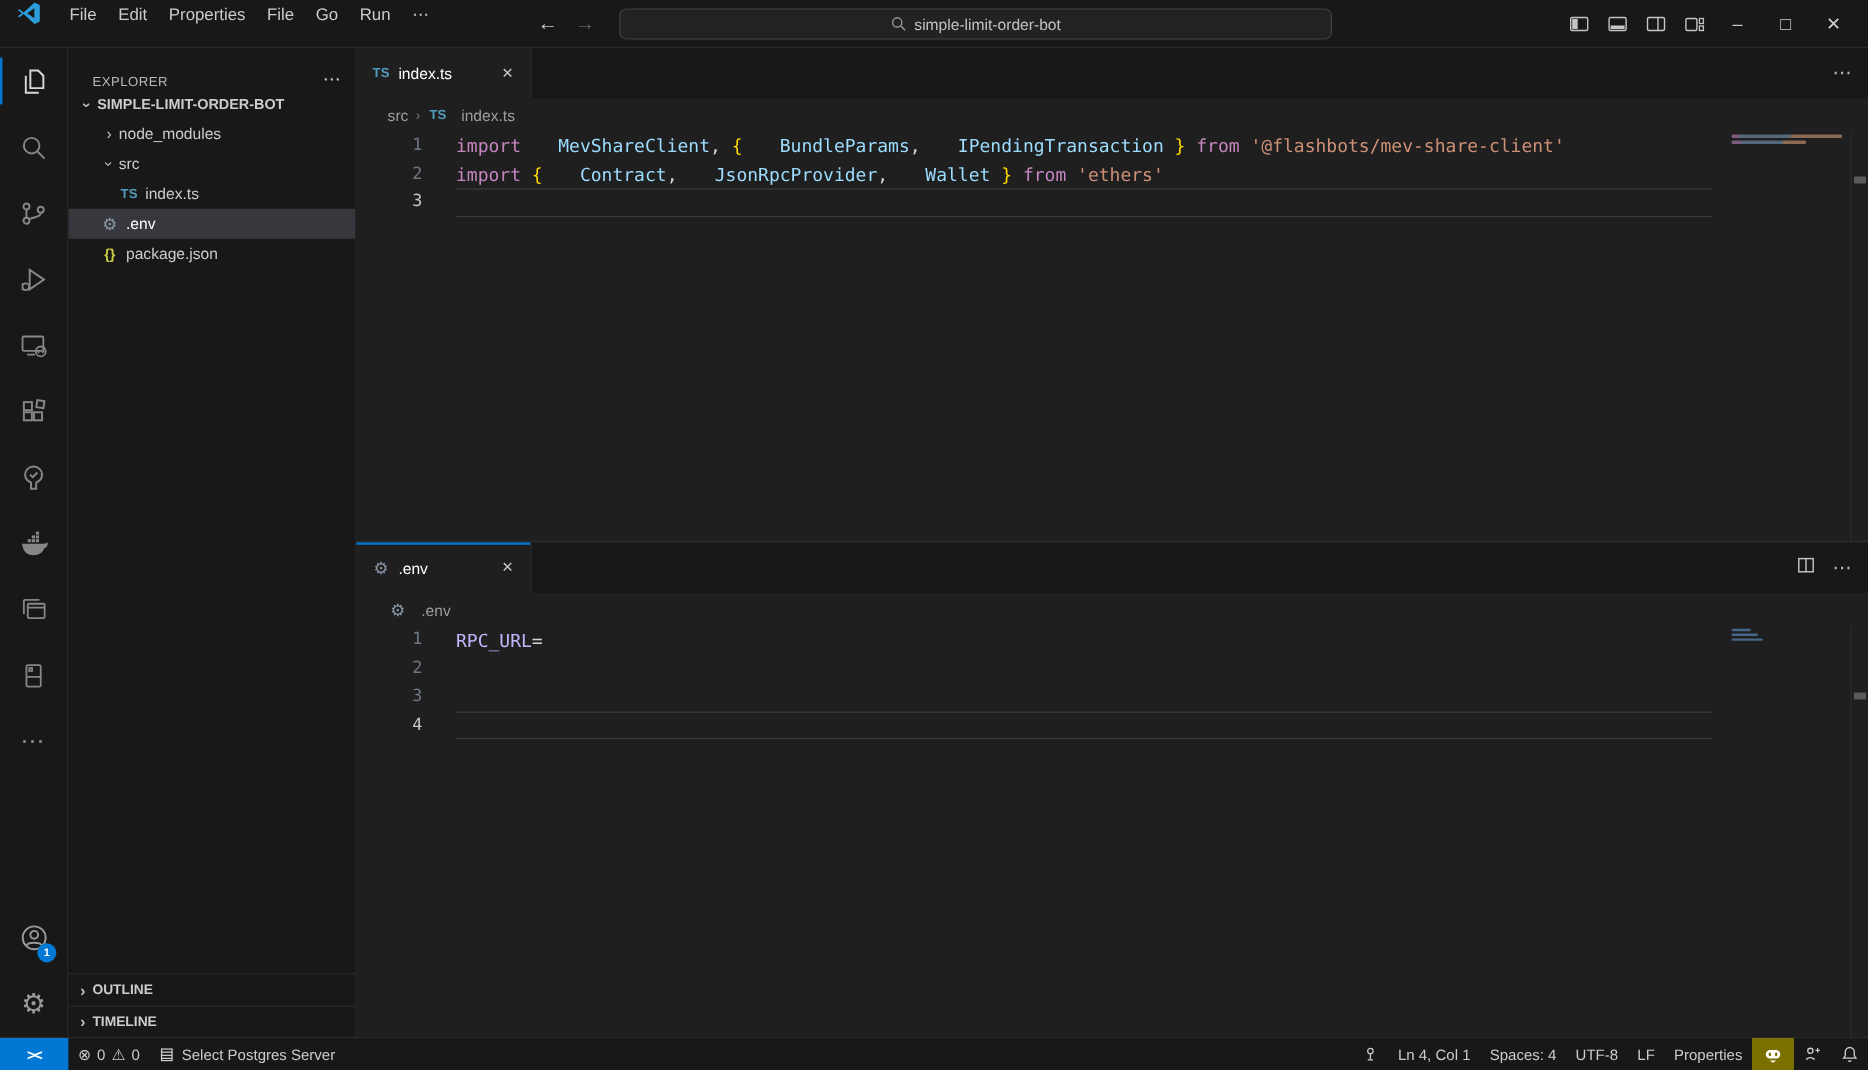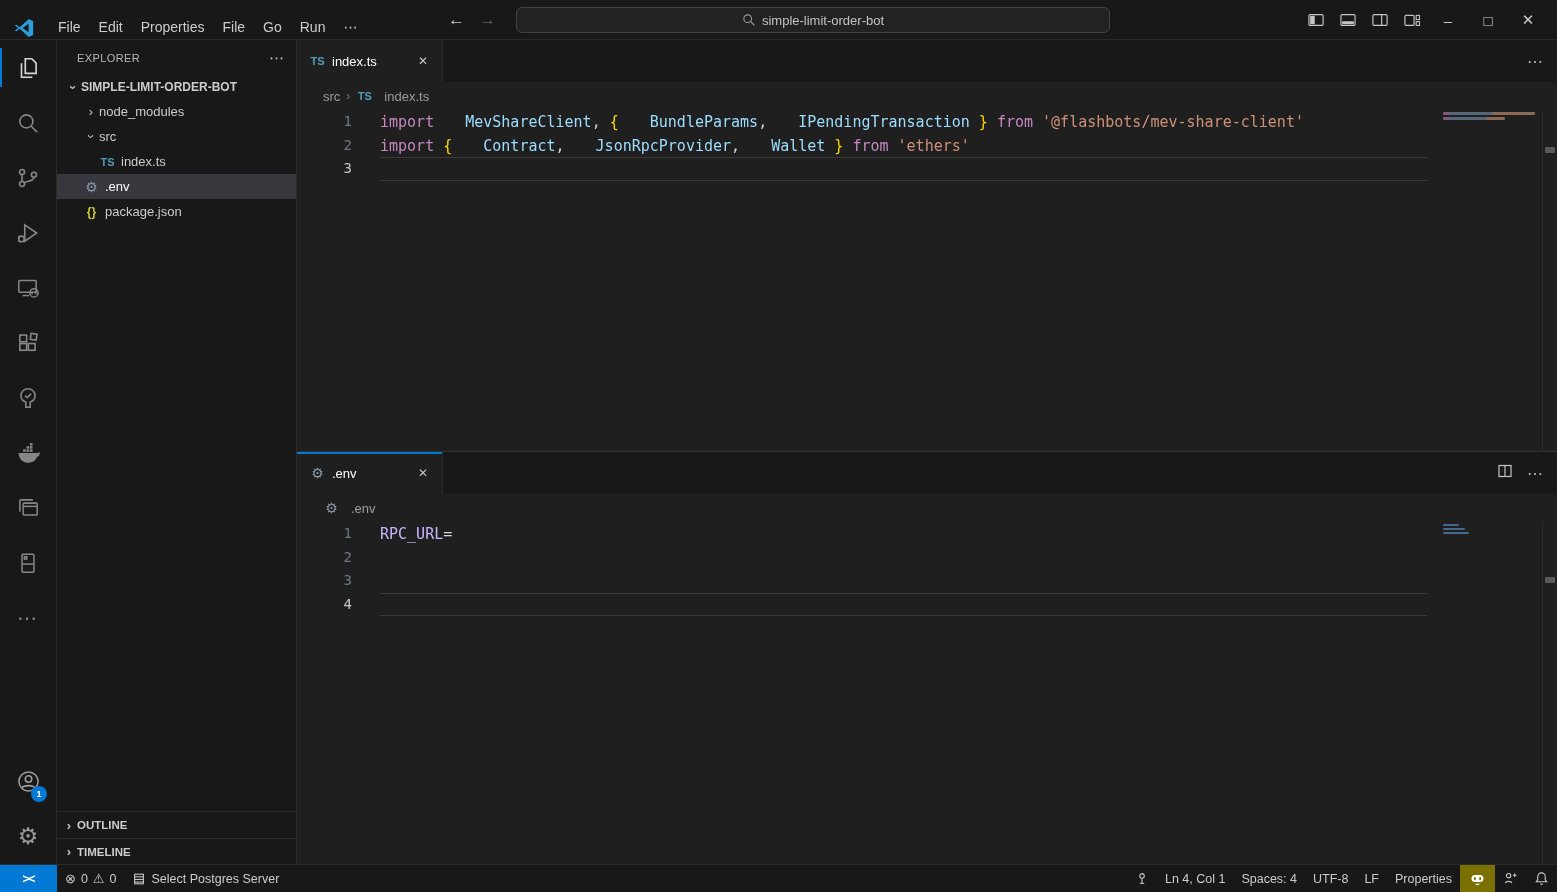--- a/index.html
+++ b/index.html
@@ -1,21 +1,21 @@
 <!DOCTYPE html>
 <html><head>
 <meta charset="utf-8">
 <style>
   * { margin:0; padding:0; box-sizing:border-box; }
   html,body { background:#181818; }
   body { font-family:"Liberation Sans", sans-serif; color:#cccccc; }
   .window { width:1557px; height:892px; display:flex; flex-direction:column; overflow:hidden; background:#181818; position:relative; }
 
   
-  .titlebar { height:40px; display:flex; align-items:flex-end; position:relative; background:#181818; border-bottom:1px solid #2b2b2b; flex:0 0 40px; }
+  .titlebar { height:40px; display:flex; align-items:flex-start; position:relative; background:#181818; border-bottom:1px solid #2b2b2b; flex:0 0 40px; }
   .vscode-logo { width:22px; height:22px; margin:0 14px 0 13px; }
   .menu-item { padding:4px 9px; font-size:14px; color:#cccccc; border-radius:5px; cursor:default; }
   .nav-arrows { position:absolute; left:448px; top:0; height:40px; display:flex; align-items:center; gap:14px; font-size:17px; }
   .nav-back { color:#cccccc; }
   .nav-fwd { color:#5f5f5f; }
   .searchbox { position:absolute; left:516px; top:7px; width:594px; height:26px; background:#222222; border:1px solid #424242; border-radius:6px; display:flex; align-items:center; justify-content:center; gap:6px; font-size:13px; color:#c3c3c3; }
   .tb-right { position:absolute; right:0; top:0; height:40px; display:flex; align-items:center; gap:10px; padding-right:14px; }
   .tb-icon { width:22px; height:22px; display:flex; align-items:center; justify-content:center; }
   .win-btn { width:30px; height:40px; display:flex; align-items:center; justify-content:center; font-size:15px; color:#cccccc; }
 
@@ -25,21 +25,21 @@
   
   .activitybar { width:57px; background:#181818; border-right:1px solid #2b2b2b; display:flex; flex-direction:column; align-items:stretch; }
   .ab-item { height:55px; display:flex; align-items:center; justify-content:center; position:relative; }
   .ab-item.active::before { content:""; position:absolute; left:0; top:8px; bottom:8px; width:2px; background:#0078d4; }
   .ab-spacer { flex:1; }
   .badge { position:absolute; right:9px; bottom:7px; min-width:16px; height:16px; border-radius:8px; background:#0078d4; color:#fff; font-size:9px; display:flex; align-items:center; justify-content:center; font-weight:bold; }
   .gear-glyph { font-size:23px; color:#9a9a9a; line-height:1; }
 
   
   .sidebar { width:240px; background:#181818; border-right:1px solid #2b2b2b; display:flex; flex-direction:column; font-size:13px; }
-  .sb-header { height:35px; display:flex; align-items:center; padding:0 12px 0 20px; }
+  .sb-header { height:35px; display:flex; align-items:flex-end; padding:0 12px 0 20px; }
   .sb-title { font-size:11px; letter-spacing:.4px; color:#b8b8b8; flex:1; }
   .sb-more { color:#cccccc; font-size:15px; }
   .tree { flex:1; overflow:hidden; }
   .tree-row { height:25px; display:flex; align-items:center; color:#cccccc; cursor:default; }
   .tree-row.selected { background:#37373d; color:#ffffff; }
   .tree-root { font-weight:bold; font-size:12px; padding-left:8px; height:24px; }
   .chev { display:inline-block; width:16px; font-size:13px; color:#c0c0c0; text-align:center; }
   .chev.expanded { transform:rotate(90deg); }
   .indent-folder { padding-left:26px; }
   .indent-child { padding-left:42px; }

